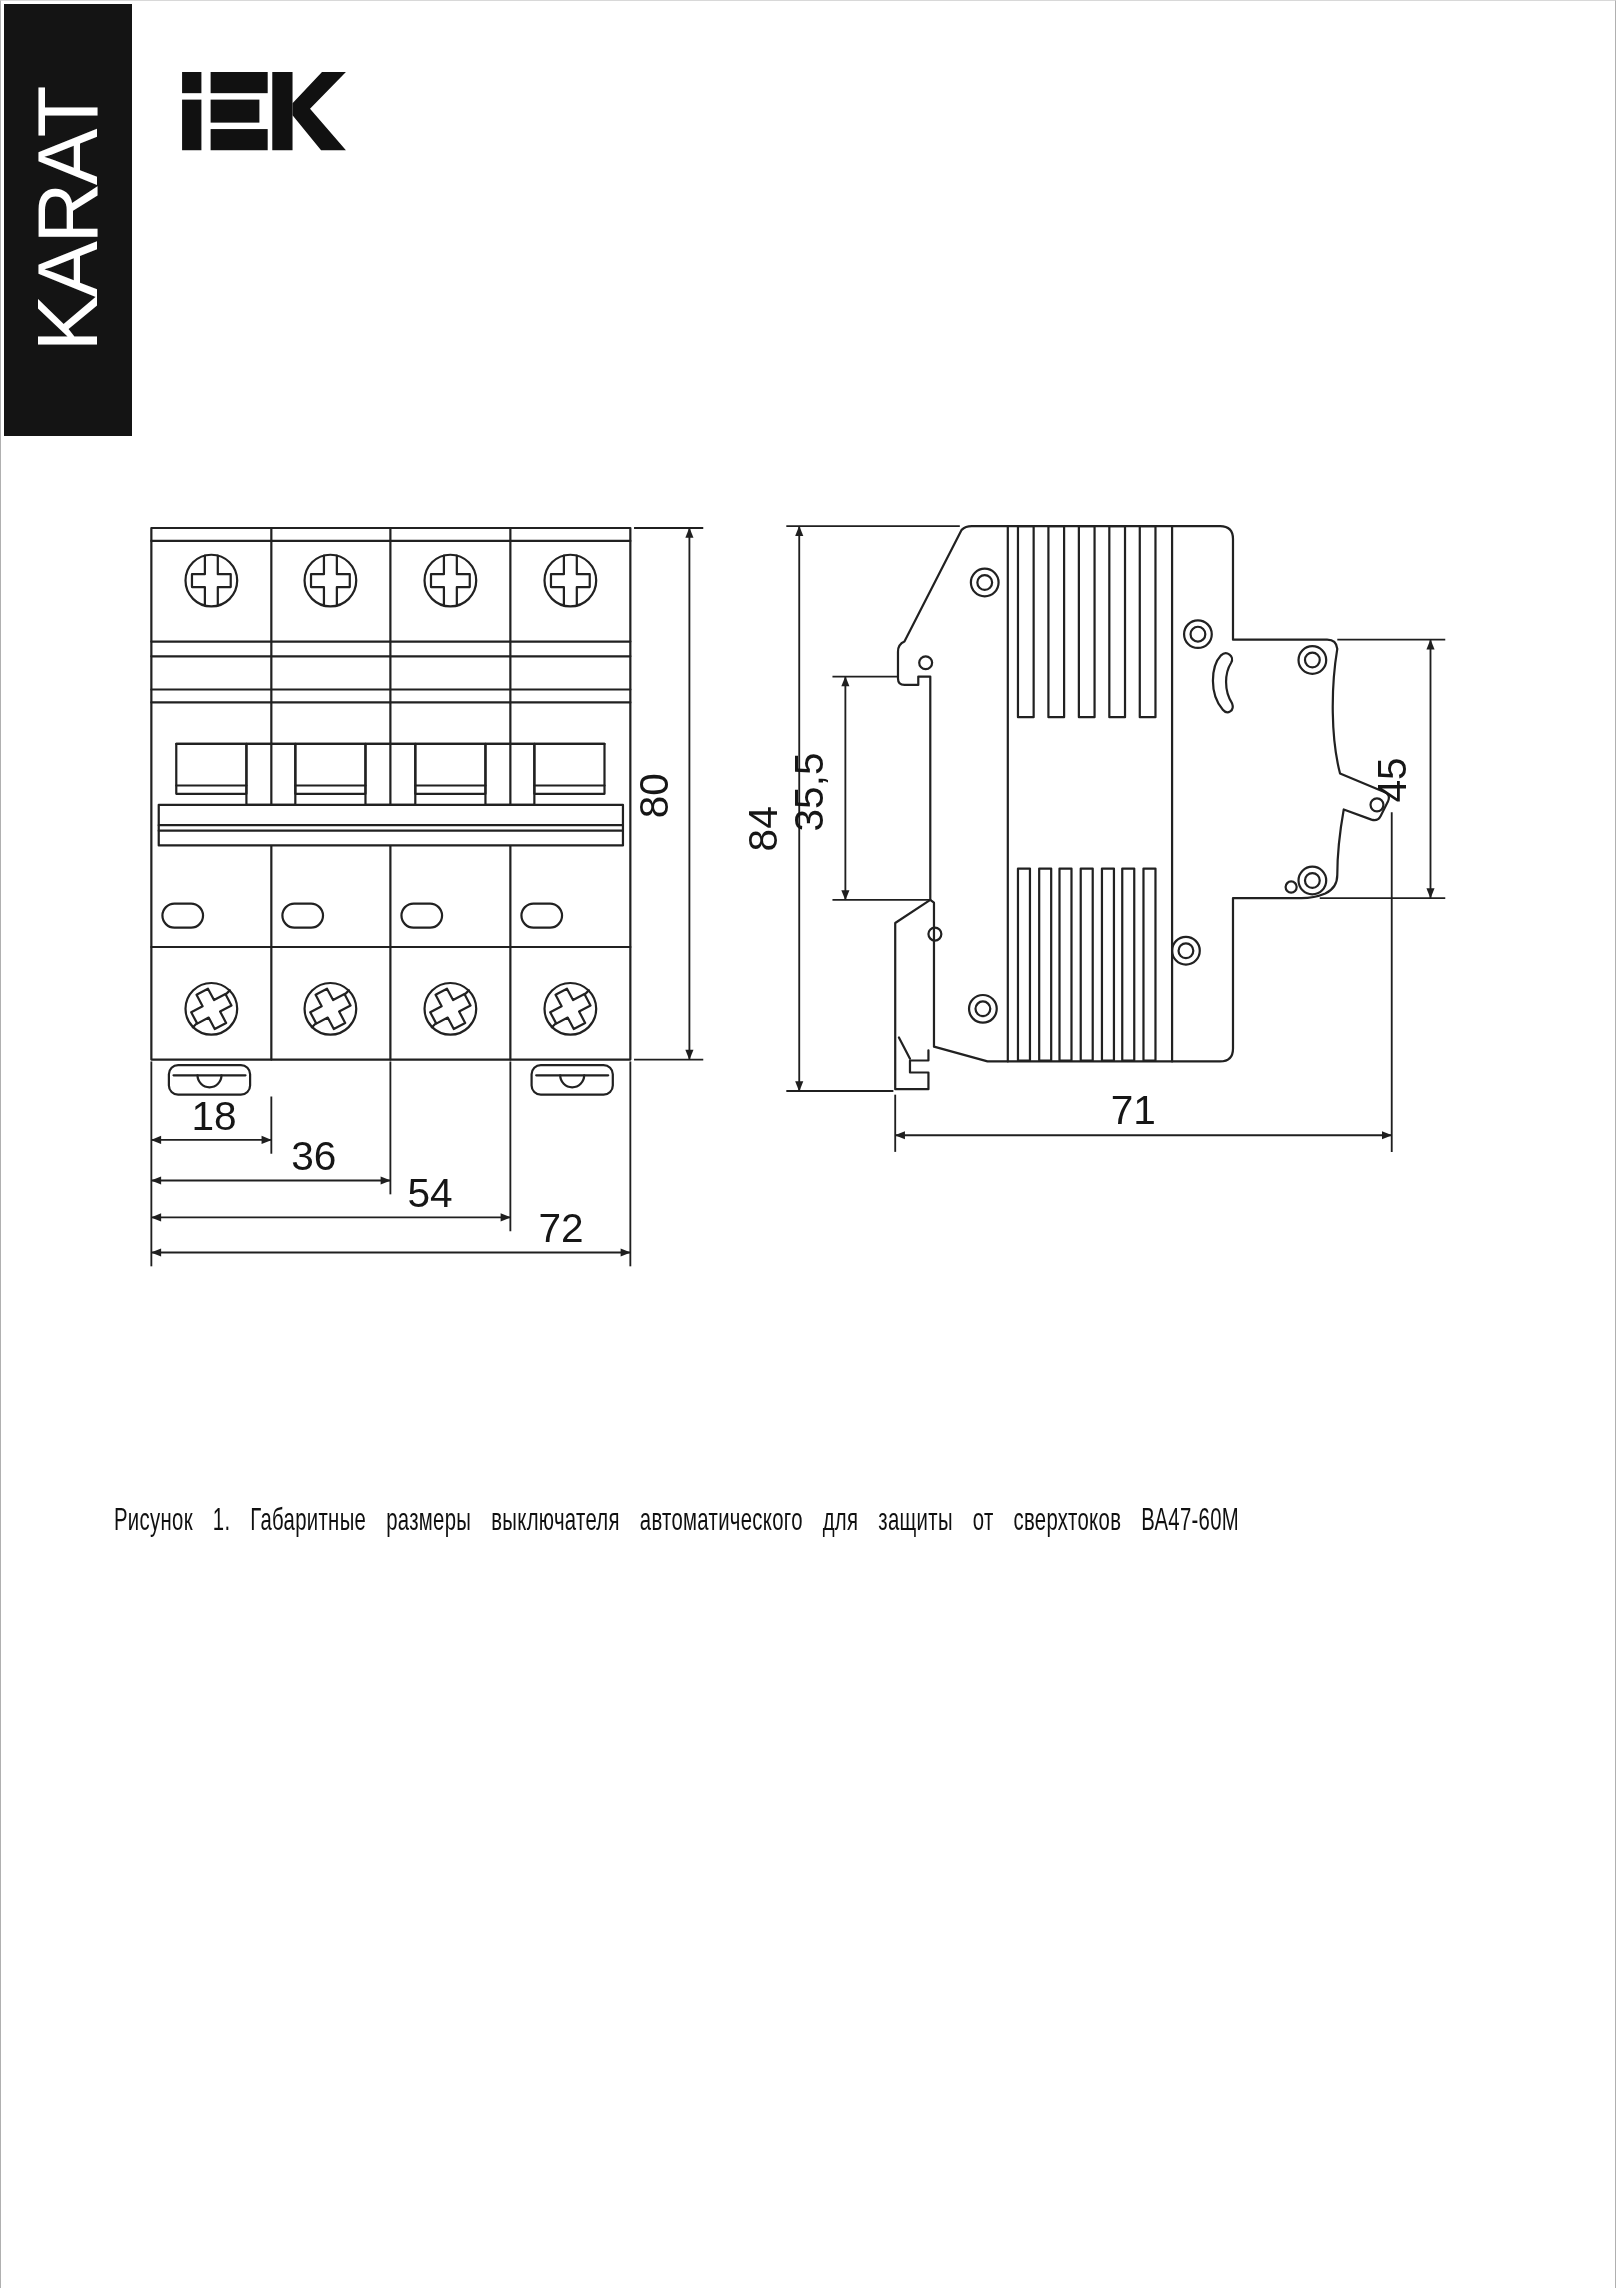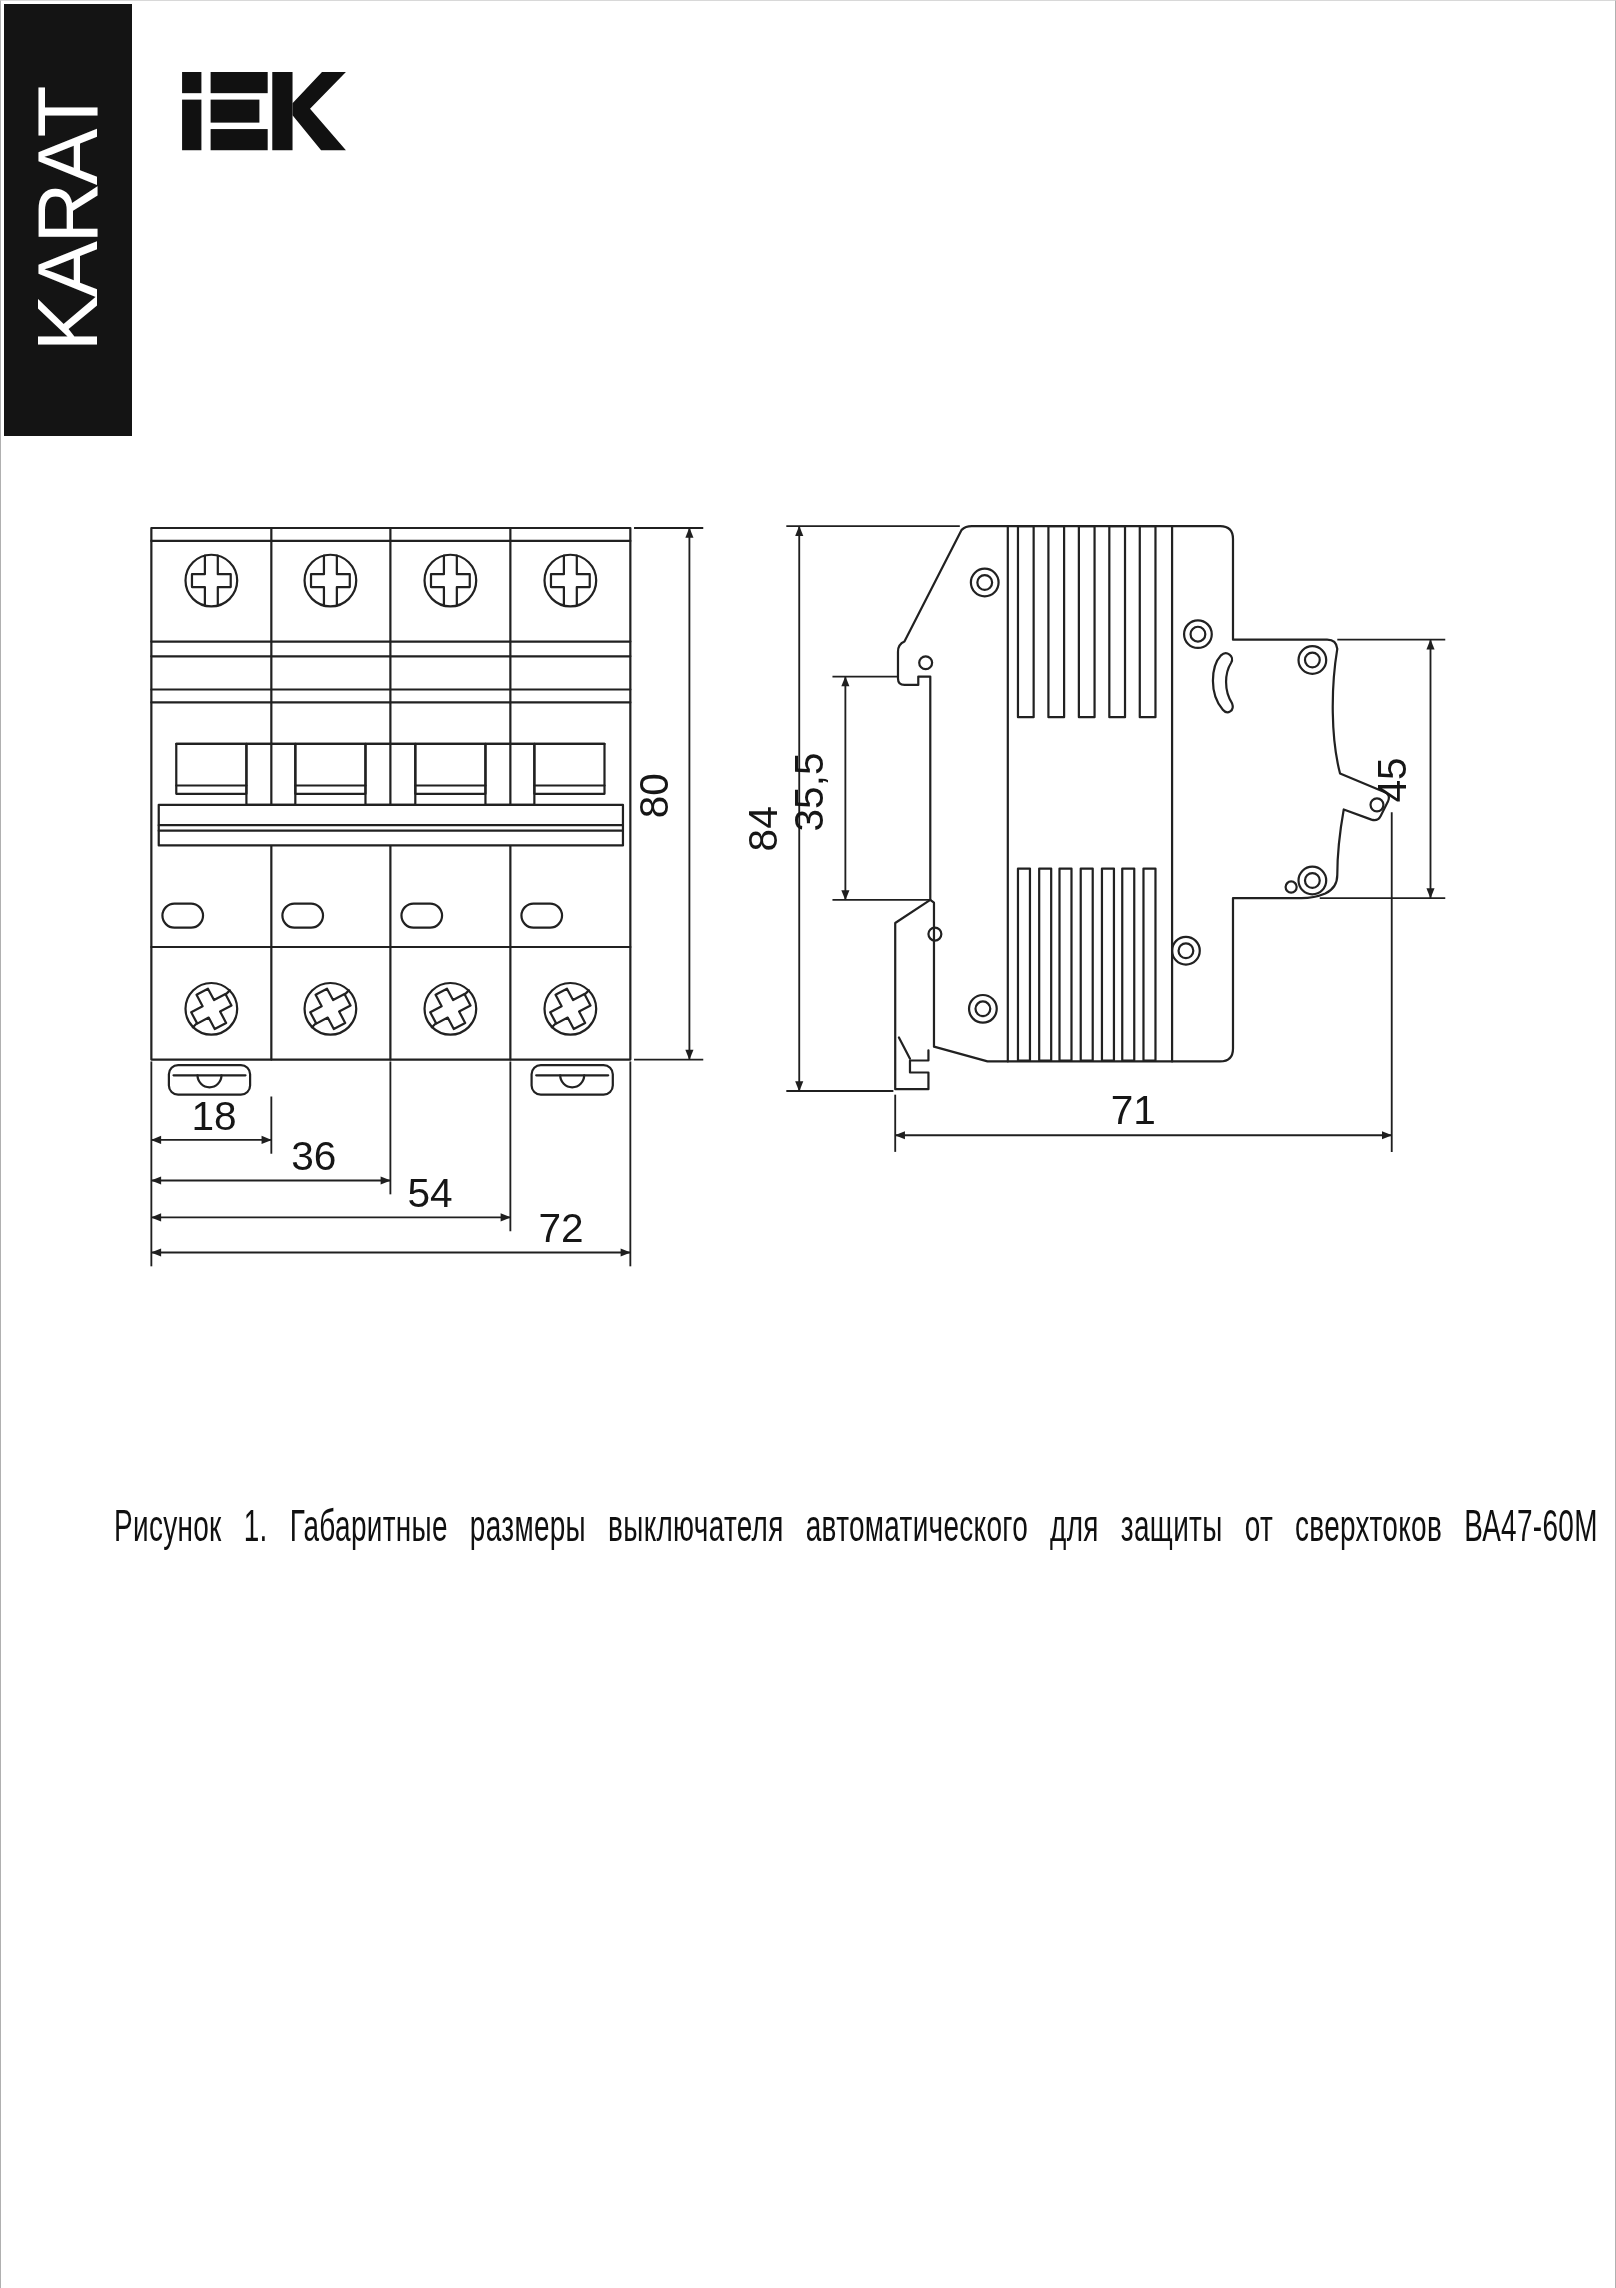--- a/index.html
+++ b/index.html
@@ -15,21 +15,21 @@
   .banner{position:absolute;left:3.7px;top:3.7px;width:128px;height:432px;background:#141414;}
   .banner-text{
     position:absolute;left:50%;top:50%;
     transform:translate(-50%,-50%) rotate(-90deg);
     font-size:85px;letter-spacing:-2.8px;color:#ffffff;white-space:nowrap;font-weight:500;
   }
   .logo{position:absolute;left:182px;top:72px;width:164px;height:81px;}
   .drawing{position:absolute;left:0;top:0;width:1616px;height:2289px;}
   .caption{
     position:absolute;left:114px;top:1501px;width:1329px;height:48px;
-    white-space:nowrap;font-size:44px;color:#101010;
+    white-space:nowrap;font-size:32px;color:#101010;
   }
   .caption-inner{
     display:inline-block;transform:scaleX(0.635);transform-origin:0 50%;
     word-spacing:22px;letter-spacing:0.5px;
   }
   text{font-family:"Liberation Sans",sans-serif;}
 </style>
 </head>
 <body>
 

